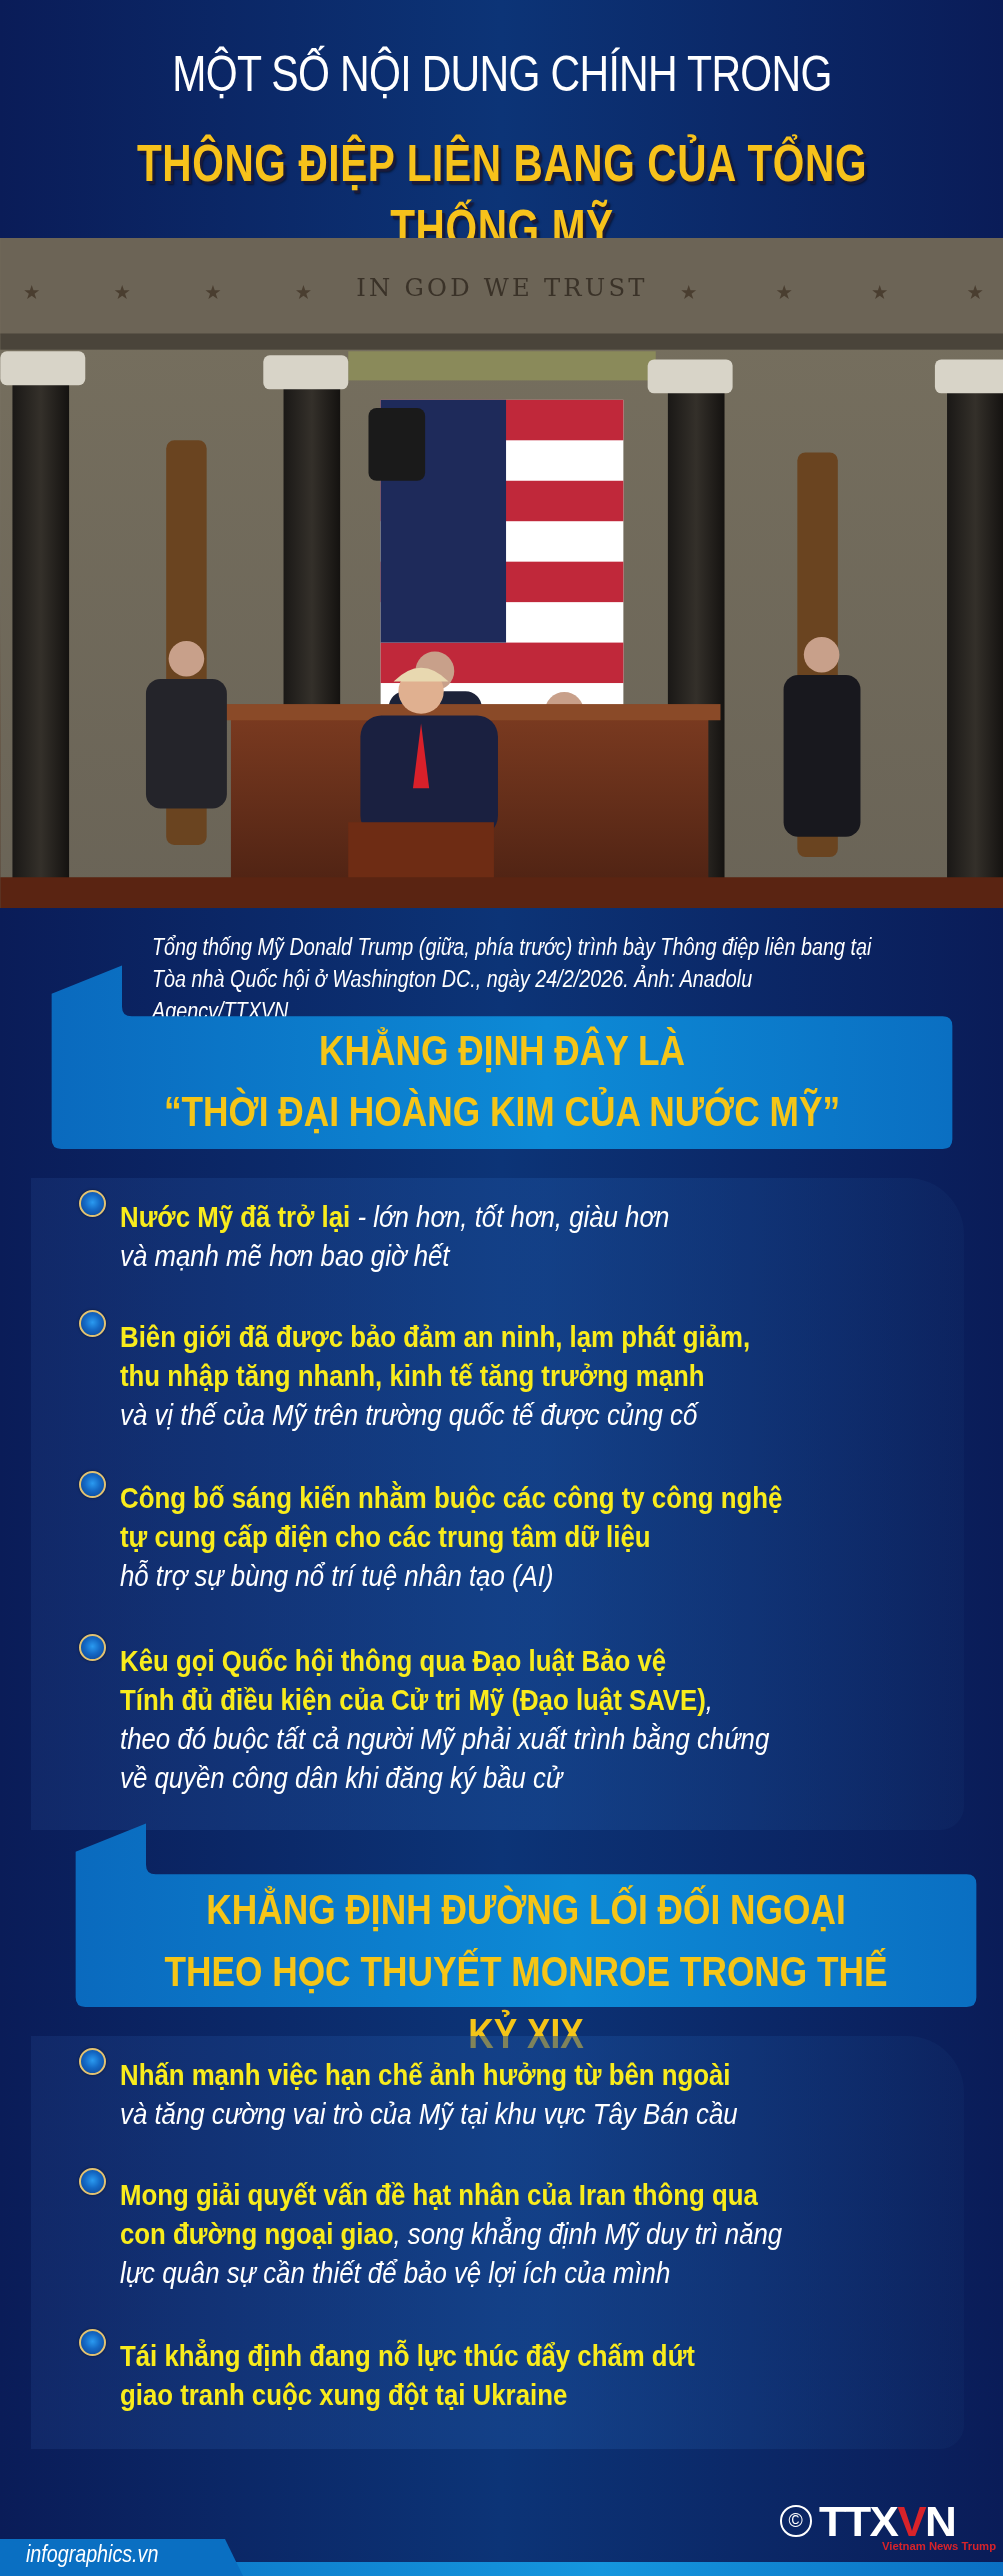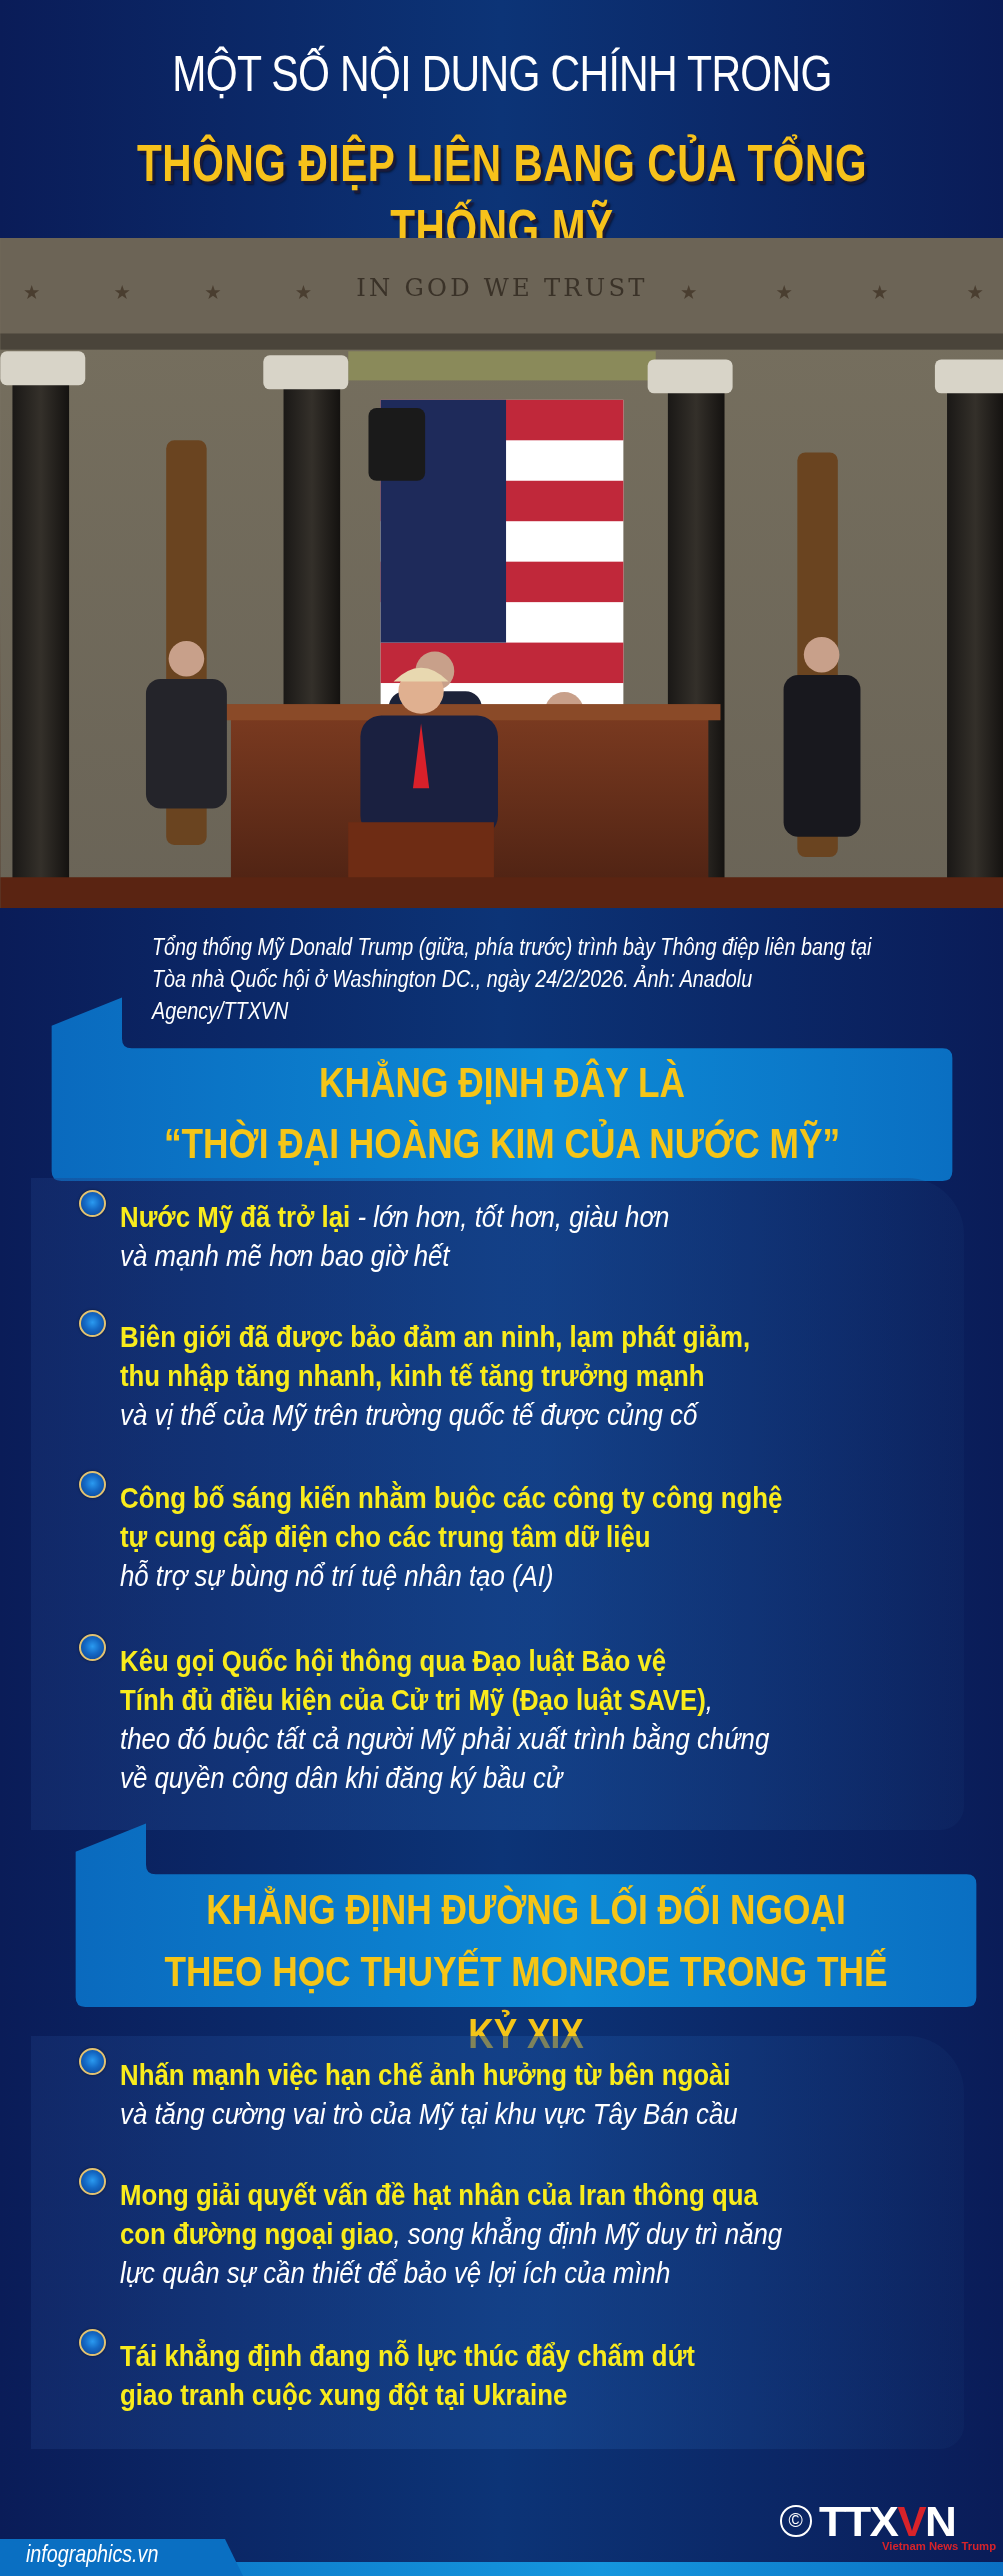--- a/index.html
+++ b/index.html
@@ -198,21 +198,21 @@
 
     <rect x="0" y="790" width="1240" height="38" fill="#5a2412"></rect>
   </svg>
 </div>
 
 <div class="caption">
   <div>Tổng thống Mỹ Donald Trump (giữa, phía trước) trình bày Thông điệp liên bang tại</div>
   <div>Tòa nhà Quốc hội ở Washington DC., ngày 24/2/2026. Ảnh: Anadolu Agency/TTXVN</div>
 </div>
 
-<div class="ribbon" style="top:995px; height:190px;">
+<div class="ribbon" style="top:963px; height:190px;">
   <svg width="1004" height="190" viewBox="0 0 1240 235">
     <defs>
       <linearGradient id="rib" x1="0" y1="0" x2="1" y2="0">
         <stop offset="0" stop-color="#0a6abe"></stop>
           <stop offset="0.55" stop-color="#0d8ad6"></stop>
           <stop offset="1" stop-color="#0a6fc2"></stop>
       </linearGradient>
     </defs>
     <path d="M63 38 L150 3 L150 54 Q150 66 162 66 L1165 66 Q1177 66 1177 78 L1177 218 Q1177 230 1165 230 L75 230 Q63 230 63 218 Z" fill="url(#rib)"></path>
   </svg>

